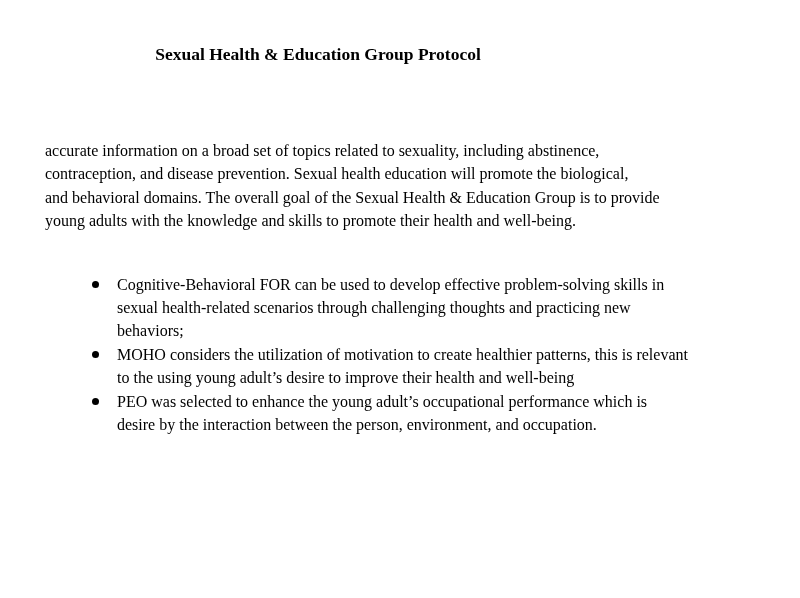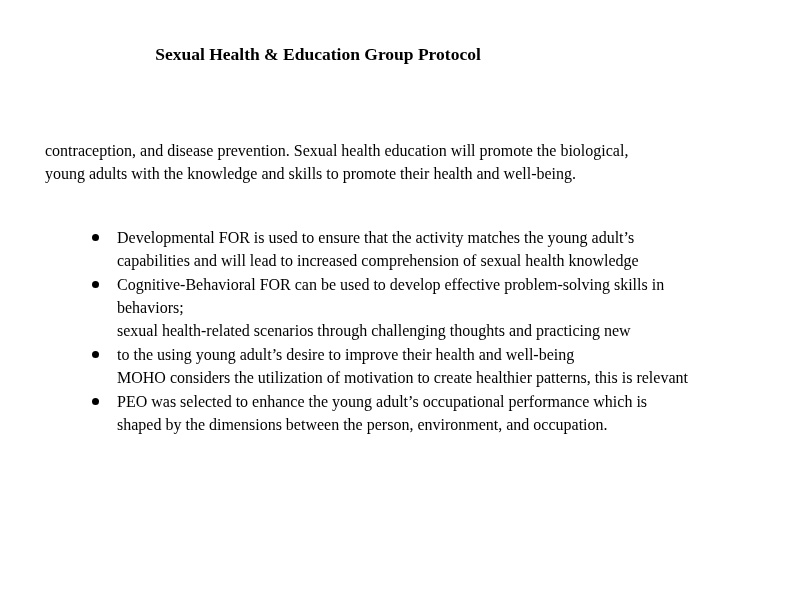--- a/index.html
+++ b/index.html
@@ -64,49 +64,46 @@
 <div class="page">
 
   <div class="doc-title">Sexual Health &amp; Education Group Protocol</div>
 
   <div class="spacer-1"></div>
 
 
   <div class="spacer-2"></div>
 
   <div>
+    <div class="para-line">accurate information on a broad set of topics related to sexuality, including abstinence,</div>
     <div class="para-line">contraception, and disease prevention. Sexual health education will promote the biological,</div>
+    <div class="para-line">and behavioral domains. The overall goal of the Sexual Health &amp; Education Group is to provide</div>
     <div class="para-line">young adults with the knowledge and skills to promote their health and well-being.</div>
   </div>
 
   <div class="spacer-3"></div>
 
 
   <div>
 
+
     <div class="bullet-item">
       <span class="bullet-dot"></span>
-      <div class="bullet-line">Developmental FOR is used to ensure that the activity matches the young adult’s</div>
-      <div class="bullet-line">capabilities and will lead to increased comprehension of sexual health knowledge</div>
+      <div class="bullet-line">Cognitive-Behavioral FOR can be used to develop effective problem-solving skills in</div>
+      <div class="bullet-line">sexual health-related scenarios through challenging thoughts and practicing new</div>
+      <div class="bullet-line">behaviors;</div>
     </div>
 
     <div class="bullet-item">
       <span class="bullet-dot"></span>
-      <div class="bullet-line">Cognitive-Behavioral FOR can be used to develop effective problem-solving skills in</div>
-      <div class="bullet-line">behaviors;</div>
-      <div class="bullet-line">sexual health-related scenarios through challenging thoughts and practicing new</div>
-    </div>
-
-    <div class="bullet-item">
-      <span class="bullet-dot"></span>
+      <div class="bullet-line">MOHO considers the utilization of motivation to create healthier patterns, this is relevant</div>
       <div class="bullet-line">to the using young adult’s desire to improve their health and well-being</div>
-      <div class="bullet-line">MOHO considers the utilization of motivation to create healthier patterns, this is relevant</div>
     </div>
 
     <div class="bullet-item">
       <span class="bullet-dot"></span>
       <div class="bullet-line">PEO was selected to enhance the young adult’s occupational performance which is</div>
-      <div class="bullet-line">shaped by the dimensions between the person, environment, and occupation.</div>
+      <div class="bullet-line">desire by the interaction between the person, environment, and occupation.</div>
     </div>
 
   </div>
 
 </div>
 
 </body></html>

